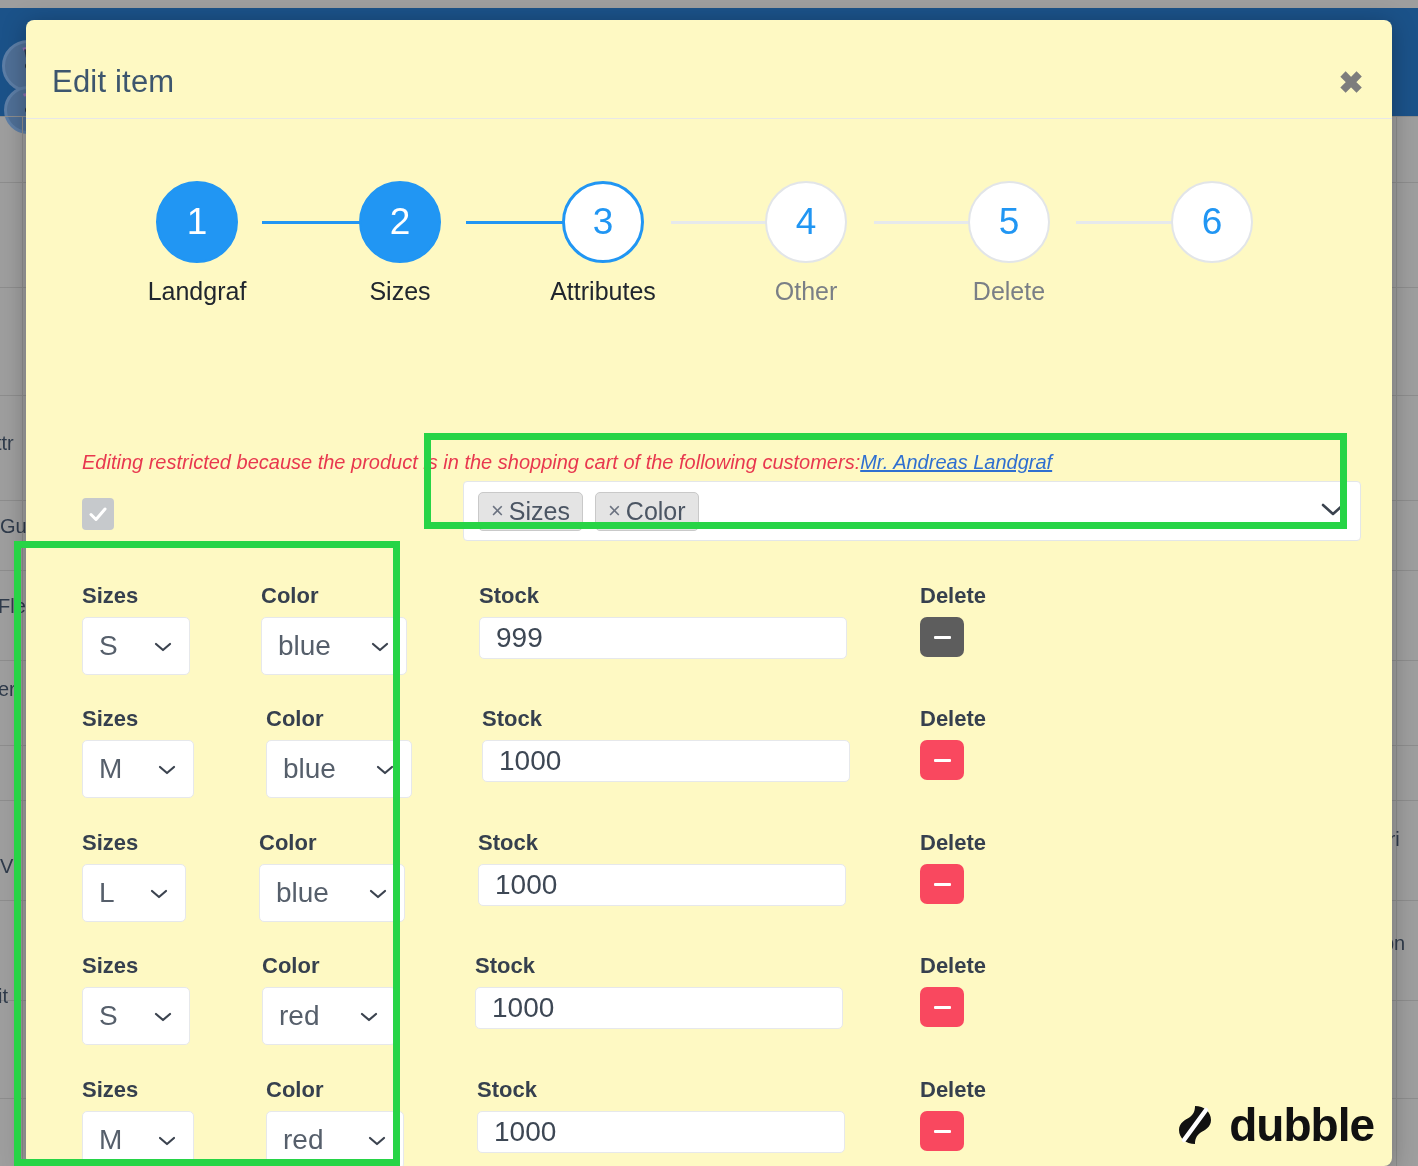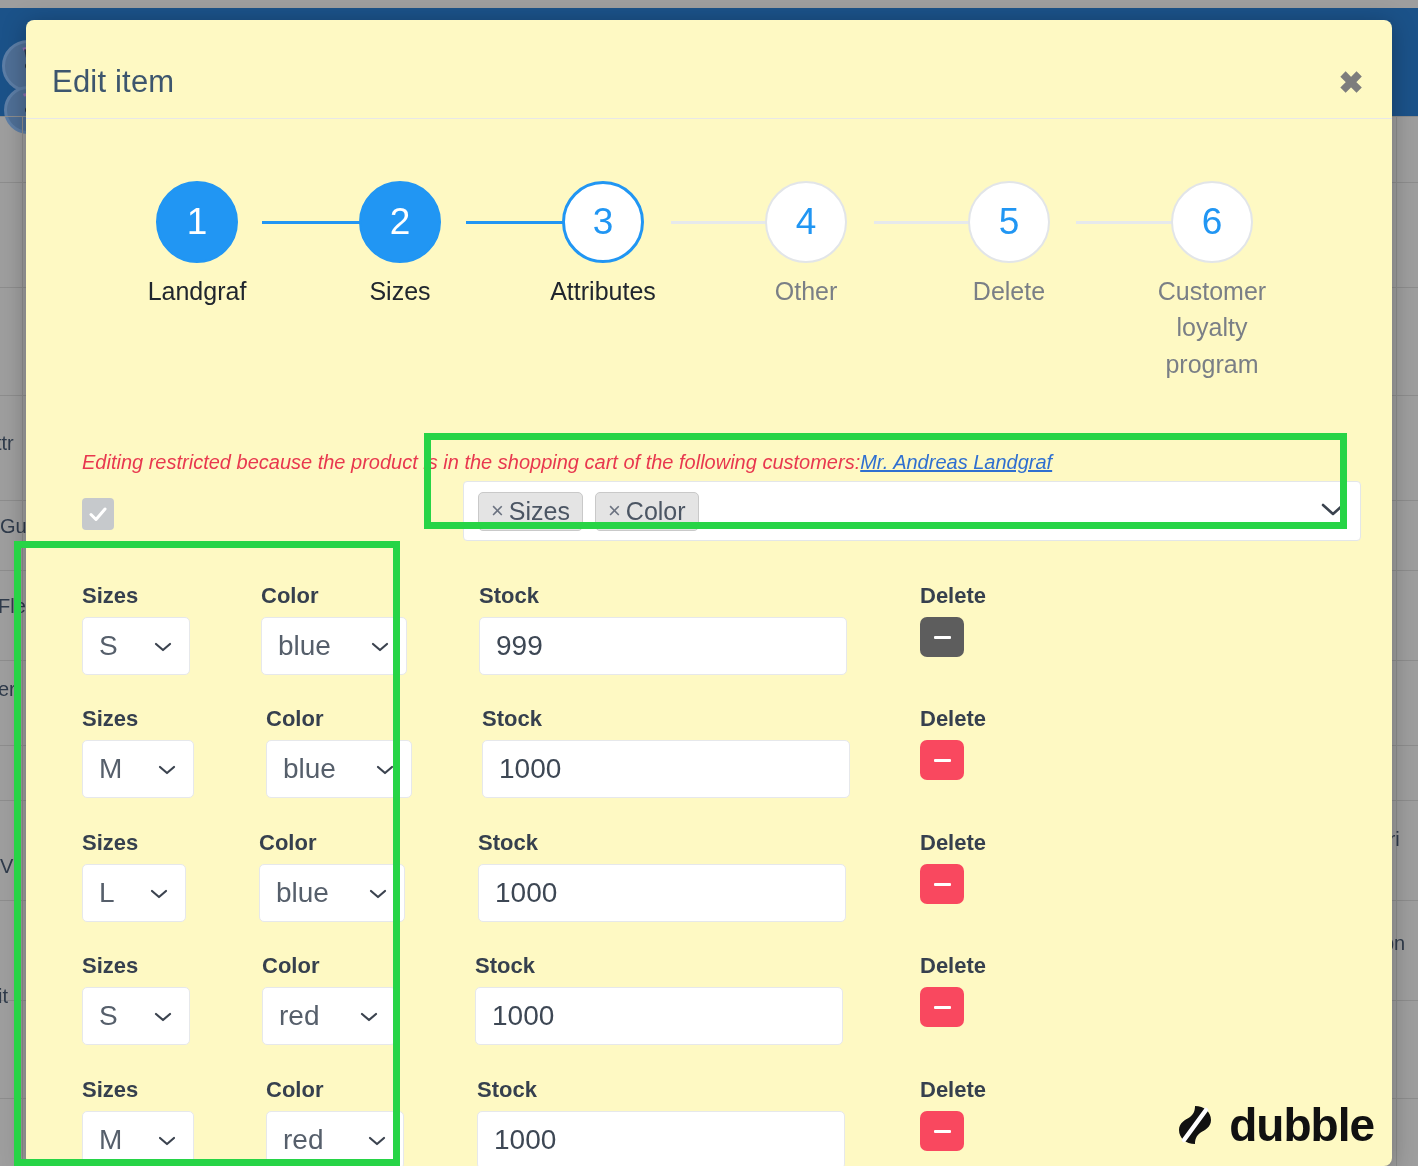--- a/index.html
+++ b/index.html
@@ -83,21 +83,21 @@
   .field{position:absolute;}
   .flabel{font-size:22px;font-weight:bold;color:#36404e;margin-bottom:8px;}
   .selbox{
     border:1px solid #e6e8eb;border-radius:5px;background:#fff;
     height:58px;box-sizing:border-box;display:flex;align-items:center;
     padding:0 16px;font-size:28px;color:#565f6b;gap:14px;
   }
   .selbox .caret{margin-left:auto;color:#3b434f;font-size:20px;line-height:1;}
   .textbox{
     border:1px solid #e6e8eb;border-radius:5px;background:#fff;
-    height:58px;box-sizing:border-box;display:flex;align-items:center;
+    height:42px;box-sizing:border-box;display:flex;align-items:center;
     padding:0 16px;font-size:28px;color:#3d4754;
   }
   .del-btn{
     width:44px;height:40px;border-radius:7px;border:none;
     display:flex;align-items:center;justify-content:center;cursor:pointer;
   }
   .del-btn .minus{display:block;width:17px;height:3px;background:#fff;border-radius:1px;}
   .del-btn.pink{background:#f9485f;}
   .del-btn.gray{background:#5d5d5d;}
 
@@ -179,21 +179,20 @@
     <div class="step" style="left:700px;">
       <div class="circle todo">4</div>
       <div class="step-label inactive">Other</div>
     </div>
     <div class="step" style="left:903px;">
       <div class="circle todo">5</div>
       <div class="step-label inactive">Delete</div>
     </div>
     <div class="step" style="left:1106px;">
       <div class="circle todo">6</div>
-      <div class="step-label inactive" style="max-width:130px;margin-left:auto;margin-right:auto;">Customer loyalty program</div>
     </div>
   </div>
 
   <div id="notice">
     <span>Editing restricted because the product is in the shopping cart of the following customers:</span><a href="#">Mr. Andreas Landgraf</a>
   </div>
 
   <div id="enable-row">
     <div id="enable-checkbox">
       <svg width="22" height="22" viewBox="0 0 22 22">

